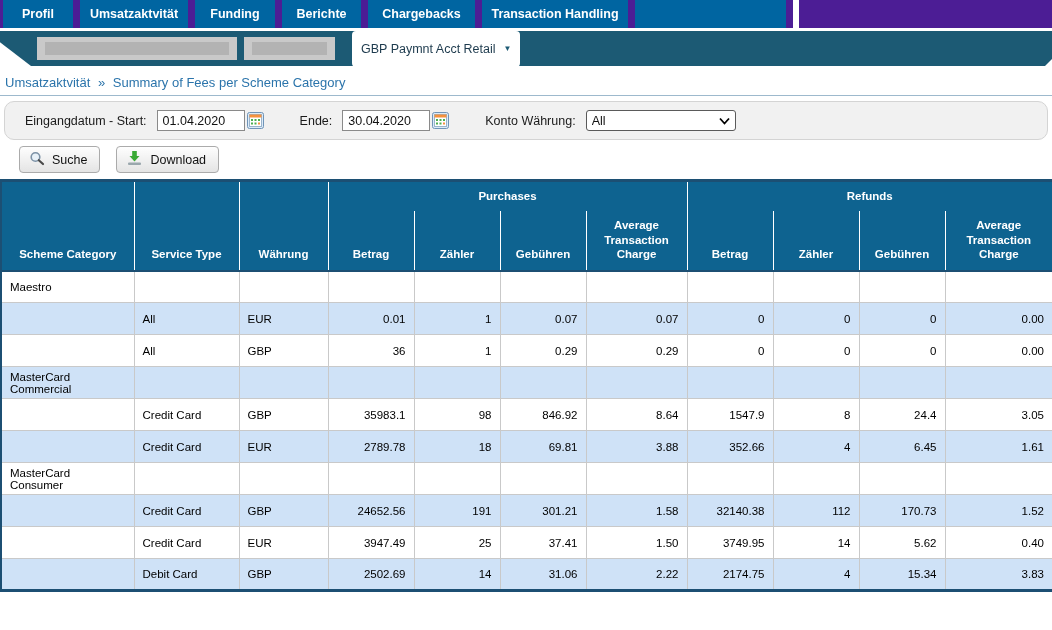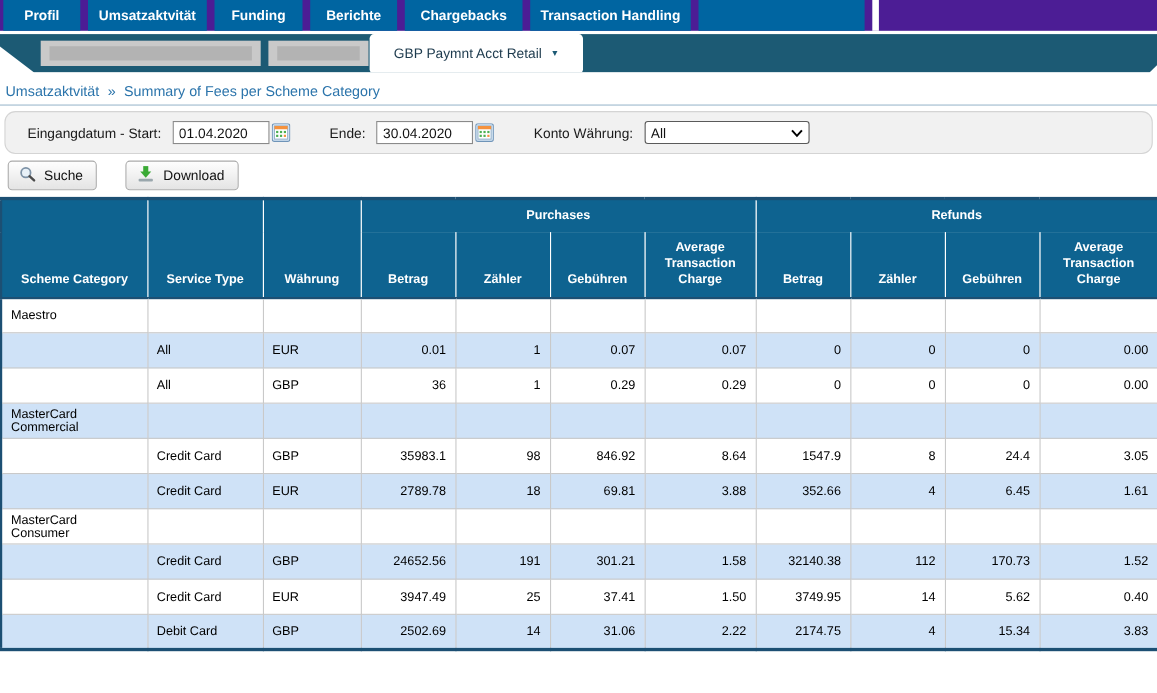--- a/index.html
+++ b/index.html
@@ -14,22 +14,22 @@
   .nav-gap-right { flex:0 0 6px; background:#fff; }
 
   
   .toolbar { margin-top:3px; height:35px; background:#1c5a74; position:relative;
     display:flex; align-items:center;
     clip-path:polygon(0 0,100% 0,100% calc(100% - 7px),calc(100% - 7px) 100%,31px 100%,0 32%); }
   .gray-box { background:#c9c9c9; height:23px; display:flex; align-items:center; padding:0 8px; }
   .gray-box .inner { background:#b3b3b3; height:13px; width:100%; }
   .box1 { margin-left:37px; width:200px; }
   .box2 { margin-left:7px; width:91px; }
-  .acct-select { margin-left:1px; height:36px; background:#fff; border-radius:4px;
-    display:flex; align-items:center; padding:0 22px; font-size:12.5px; color:#1d3a4d;
+  .acct-select { margin-left:17px; height:36px; background:#fff; border-radius:4px;
+    display:flex; align-items:center; padding:0 9px; font-size:12.5px; color:#1d3a4d;
     cursor:pointer; white-space:nowrap; }
   .acct-select .chev { margin-left:8px; font-size:8px; color:#1c5a74; }
 
   
   .breadcrumb { padding:9px 5px 5px 5px; font-size:13px; color:#2b74ab;
     border-bottom:1px solid #9db9cd; }
   .breadcrumb span { margin-right:4px; }
   .breadcrumb .crumb-link { cursor:pointer; }
 
   
@@ -41,21 +41,21 @@
   .date-input { width:88px; height:21px; border:1px solid #8a8a8a; font-size:12.5px;
     padding:0 5px; font-family:"Liberation Sans",sans-serif; color:#111; background:#fff; }
   .cal-btn { margin-left:2px; cursor:pointer; display:flex; align-items:center; }
   .sel-wrap { position:relative; width:150px; height:21px; }
   .sel-wrap select { width:100%; height:100%; border:1px solid #5a5a5a; border-radius:3px;
     background:#fff; font-size:12.5px; font-family:"Liberation Sans",sans-serif;
     -webkit-appearance:none; appearance:none; padding:0 20px 0 5px; color:#111; }
   .sel-wrap .sel-chev { position:absolute; right:6px; top:5px; pointer-events:none; }
 
   
-  .actions { padding:6px 7px; display:flex; gap:26px; }
+  .actions { padding:6px 19px; display:flex; gap:16px; }
   .btn { display:inline-flex; align-items:center; gap:7px; height:27px; padding:0 12px 0 9px;
     background:linear-gradient(#fefefe,#e4e4e4); border:1px solid #ababab; border-radius:4px;
     font-size:12.5px; color:#111; cursor:pointer; }
 
   
   table.fees { width:1052px; border-collapse:collapse; table-layout:fixed;
     border:2px solid #1c4f73; border-top-width:3px; border-bottom-width:3px;
     font-size:11.5px; }
   thead th { background:#0e6390; color:#fff; font-weight:bold; text-align:center;
     border-left:1px solid #fff; }

